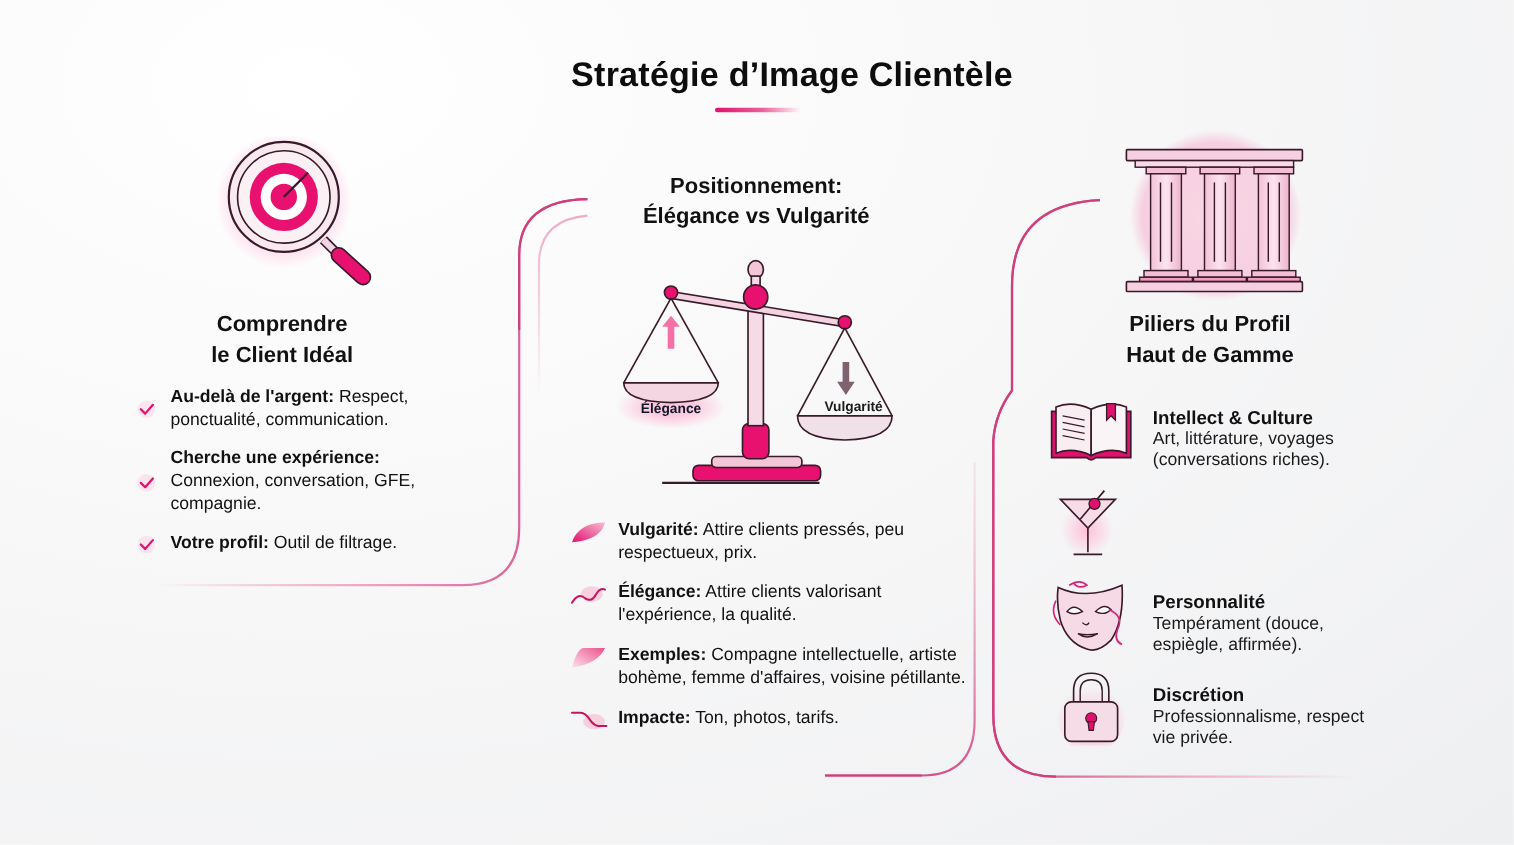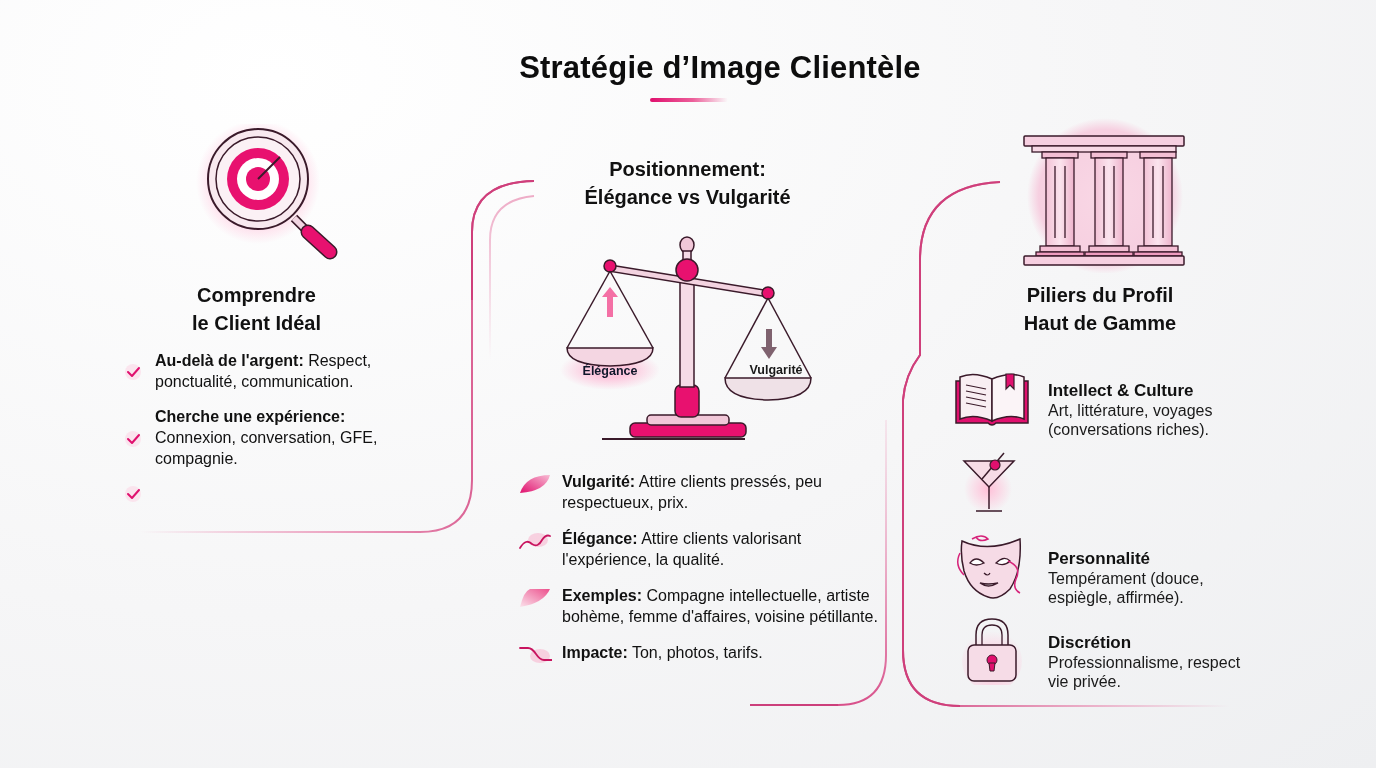--- a/index.html
+++ b/index.html
@@ -31,21 +31,21 @@
   
   .col2-title { left:520px; width:335px; top:155px; }
   .mid-list { left:518px; top:471px; width:360px; }
   .mid-item { display:flex; align-items:flex-start; margin-bottom:15px; font-size:16px; line-height:21px; }
   .mid-item .ico { width:44px; flex:0 0 44px; height:24px; position:relative; }
   .mid-item .ico svg { position:absolute; left:0; top:0; }
 
   
   .col3-title { left:955px; width:290px; top:281px; }
   .pillar-list { left:950px; top:355px; width:330px; }
-  .pillar-item { display:flex; align-items:flex-end; height:84px; }
+  .pillar-item { display:flex; align-items:center; height:84px; }
   .pillar-item .pico { width:98px; flex:0 0 98px; height:70px; position:relative; }
   .pillar-item .ptxt { padding-top:3px; }
   .ptitle { font-weight:bold; font-size:17px; line-height:21px; }
   .pdesc { font-size:16px; line-height:19px; color:#1a1a1a; }
 
   .ptxt span { display:block; }
 </style>
 </head>
 <body>
 
@@ -131,20 +131,21 @@
       </span>
       <span><span class="b">Cherche une expérience:</span><span> Connexion, conversation, GFE, compagnie.</span></span>
     </div>
     <div class="check-item">
       <span class="chk">
         <svg width="18" height="18" viewBox="0 0 18 18">
             <circle cx="8" cy="9" r="8" fill="#fbdbe8" opacity="0.7"></circle>
             <path d="M3 9 L7 13 L14 5" fill="none" stroke="#e0106e" stroke-width="2" stroke-linecap="round" stroke-linejoin="round"></path>
           </svg>
       </span>
+      <span><span class="b">Votre profil:</span><span> Outil de filtrage.</span></span>
     </div>
   </div>
 </div>
 
 <div>
   <div class="abs sec-title col2-title">
     <div>Positionnement:</div>
     <div>Élégance vs Vulgarité</div>
   </div>
 

